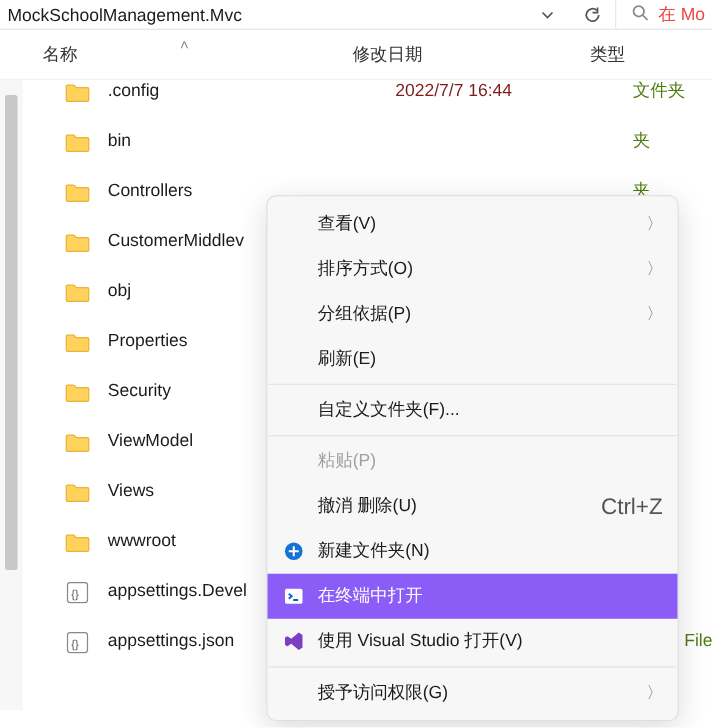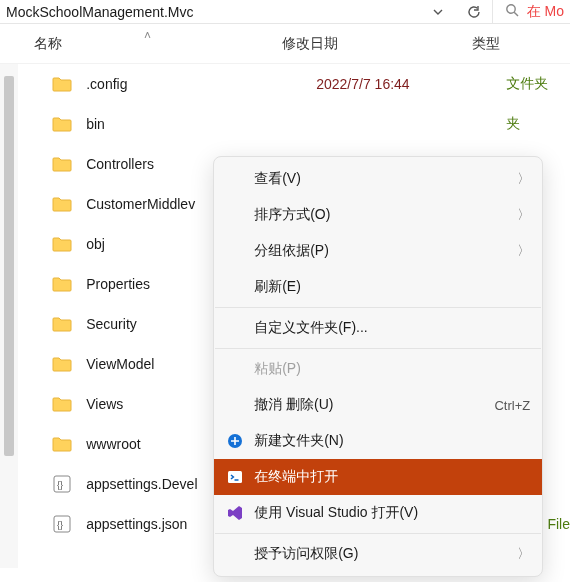--- a/index.html
+++ b/index.html
@@ -15,34 +15,34 @@
   .hcol-name { flex:0 0 248px; position:relative; }
   .hcol-date { flex:0 0 190px; }
   .hcol-type { flex:1; }
   .sort-ind { position:absolute; left:110px; top:-6px; color:#888; font-size:12px; }
 
   .body { display:flex; height:calc(582px - 38px - 40px); }
   .scrollbar { width:20px; background:#f7f7f7; display:flex; justify-content:center; padding-top:0; }
   .scrollbar .thumb { width:10px; height:380px; background:#c8c8c8; border-radius:2px; margin-top:12px; }
 
   .files { flex:1; position:relative; }
-  .row { display:flex; align-items:center; height:40px; padding-left:34px; }
+  .row { display:flex; align-items:flex-start; height:40px; padding-left:34px; }
   .row .icon { width:20px; height:20px; margin-right:14px; display:flex; align-items:center; justify-content:center; }
   .row .name { flex:0 0 230px; overflow:hidden; text-overflow:ellipsis; white-space:nowrap; }
   .row .date { flex:0 0 190px; color:#7f1d1d; }
   .row .type { flex:1; color:#4d7c0f; overflow:hidden; white-space:nowrap; }
 
   
   .ctx { position:absolute; left:195px; top:92px; width:330px; background:#f7f7f7; border:1px solid #e0e0e0; border-radius:8px; box-shadow:0 6px 24px rgba(0,0,0,.14); padding:4px 0; }
   .ctx .mi { display:flex; align-items:center; height:36px; padding:0 12px 0 10px; position:relative; }
   .ctx .mi .mi-icon { width:22px; display:flex; align-items:center; justify-content:center; margin-right:8px; }
   .ctx .mi .mi-label { flex:1; }
-  .ctx .mi .mi-shortcut { color:#555; font-size:13px; }
+  .ctx .mi .mi-shortcut { color:#555; font-size:18px; }
   .ctx .mi .mi-arrow { color:#777; font-size:13px; padding-left:8px; }
-  .ctx .mi.sel { background:#c2410c; color:#fff; }
+  .ctx .mi.sel { background:#8b5cf6; color:#fff; }
   .ctx .mi.dis { color:#a0a0a0; }
   .ctx .sep { height:1px; background:#e3e3e3; margin:2px 1px; }
 </style>
 </head>
 <body>
 
 <div class="topbar">
   <div class="path-text" style="flex:1;">MockSchoolManagement.Mvc</div>
   <div class="tb-btn">
     <svg width="12" height="12" viewBox="0 0 12 12">

